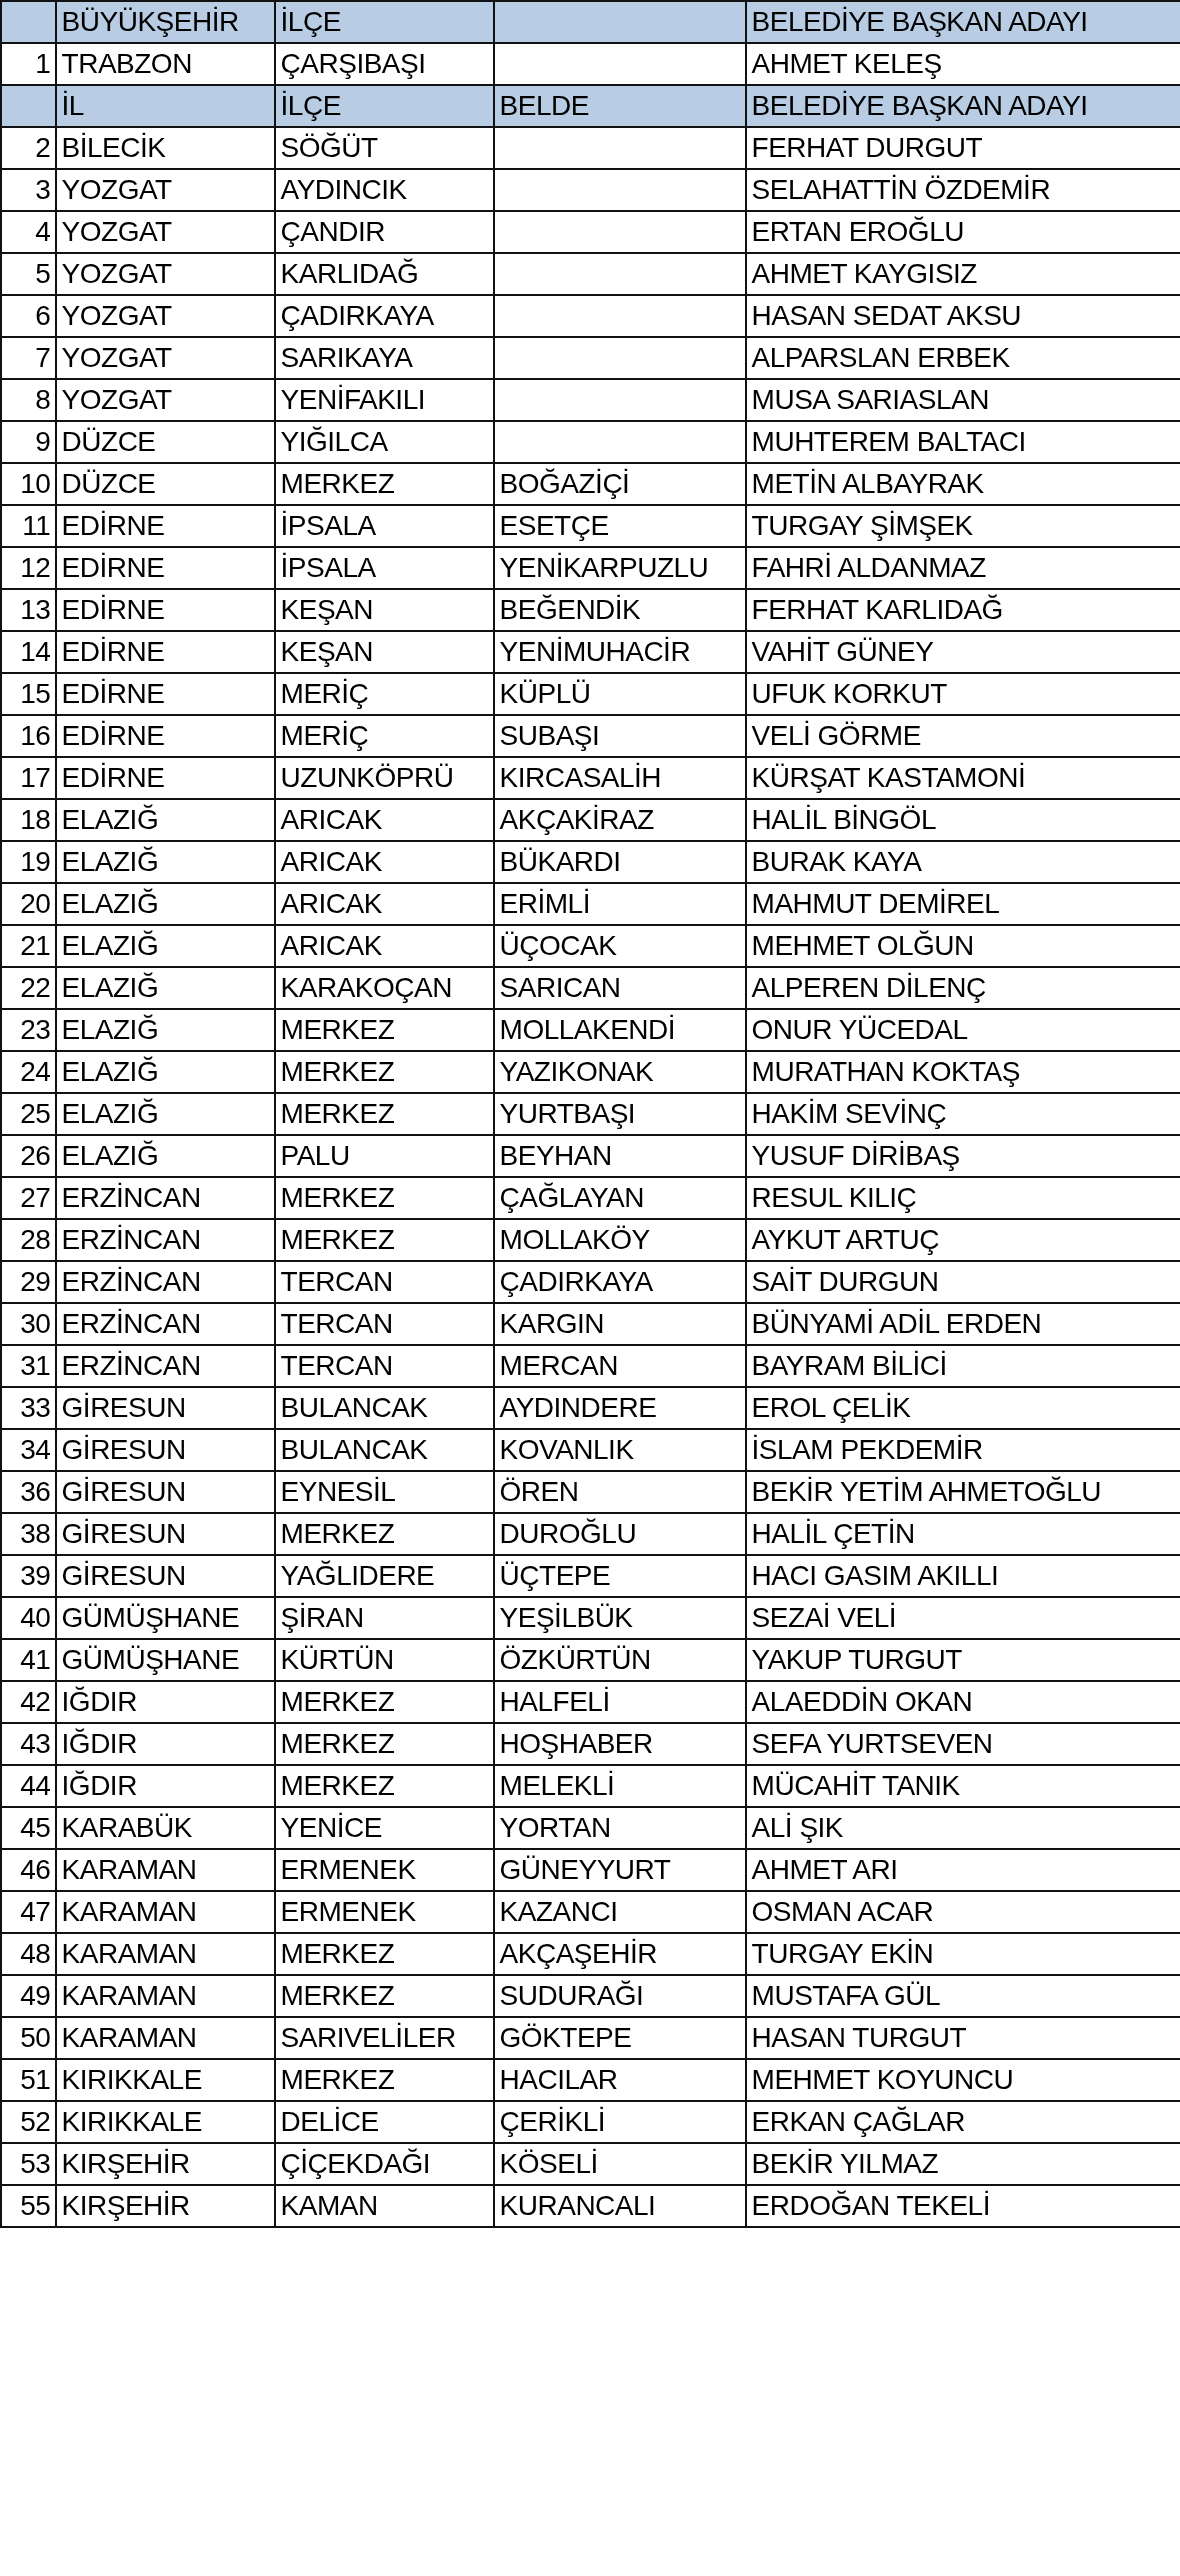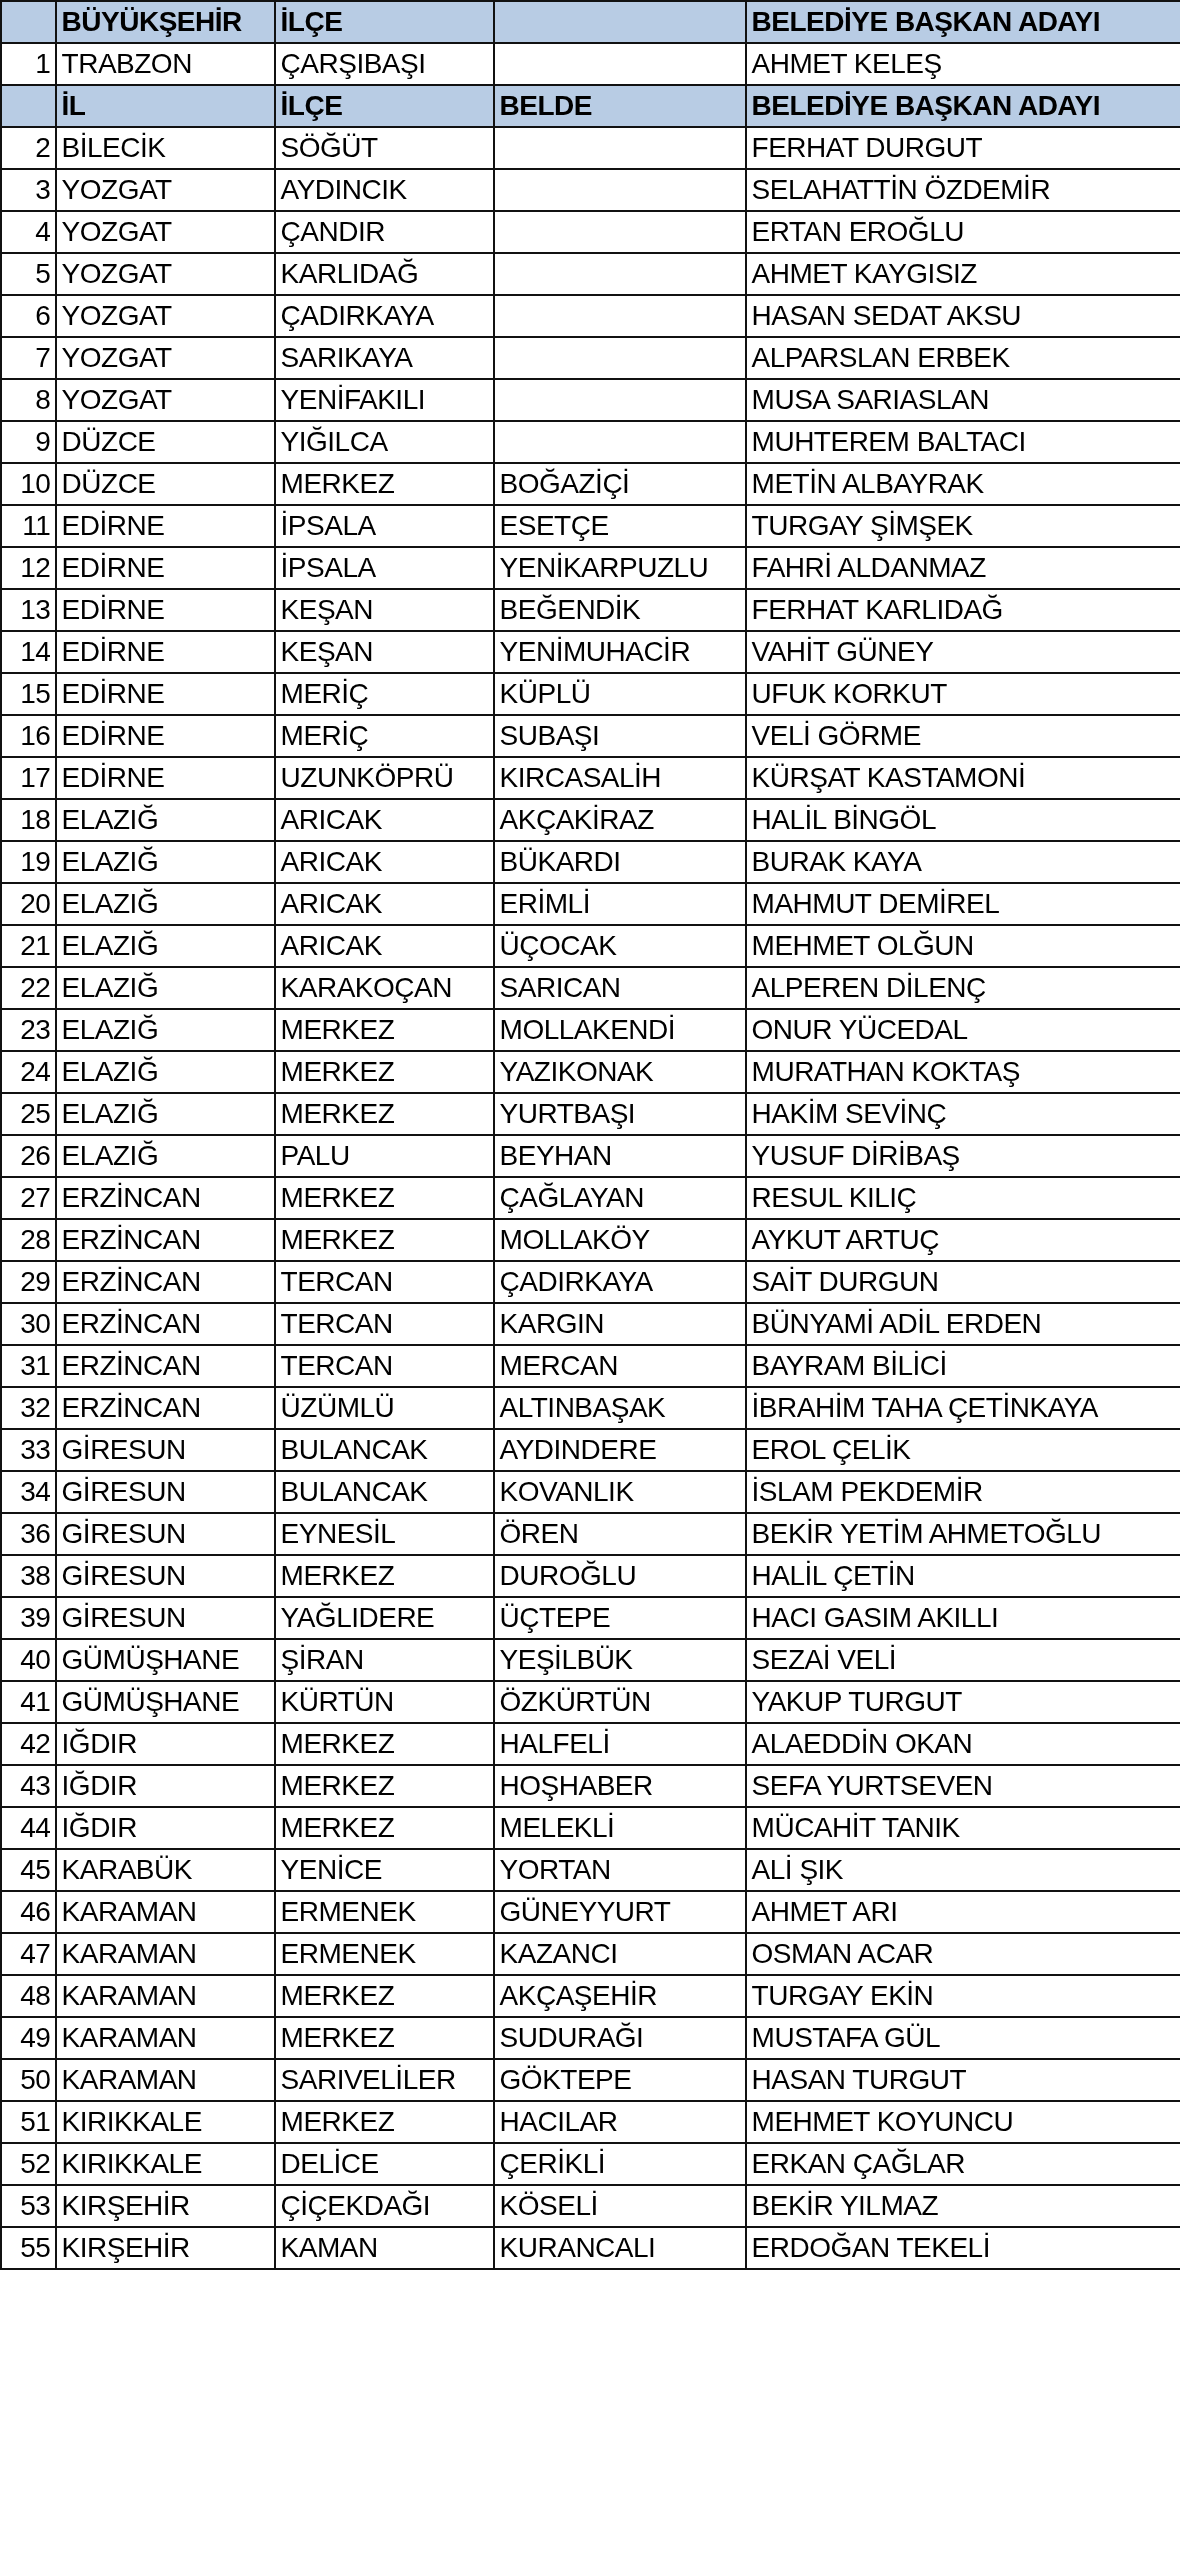--- a/index.html
+++ b/index.html
@@ -29,21 +29,21 @@
       height: 40px;
       padding: 0 0 0 4.6px;
       font-size: 28px;
       line-height: 40px;
       white-space: nowrap;
       overflow: hidden;
       letter-spacing: -0.5px;
     }
     table.sheet tr.hdr td {
       background: #b8cce4;
-      font-weight: bold;
+      font-weight: normal;
     }
     table.sheet tr.row td {
       background: #ffffff;
     }
     table.sheet td.num {
       text-align: right;
       padding: 0 4.6px 0 0;
     }
   </style>
 </head>
@@ -283,27 +283,20 @@
         <td>BÜNYAMİ ADİL ERDEN</td>
       </tr>
       <tr class="row">
         <td class="num">31</td>
         <td>ERZİNCAN</td>
         <td>TERCAN</td>
         <td>MERCAN</td>
         <td>BAYRAM BİLİCİ</td>
       </tr>
       <tr class="row">
-        <td class="num">32</td>
-        <td>ERZİNCAN</td>
-        <td>ÜZÜMLÜ</td>
-        <td>ALTINBAŞAK</td>
-        <td>İBRAHİM TAHA ÇETİNKAYA</td>
-      </tr>
-      <tr class="row">
         <td class="num">33</td>
         <td>GİRESUN</td>
         <td>BULANCAK</td>
         <td>AYDINDERE</td>
         <td>EROL ÇELİK</td>
       </tr>
       <tr class="row">
         <td class="num">34</td>
         <td>GİRESUN</td>
         <td>BULANCAK</td>

